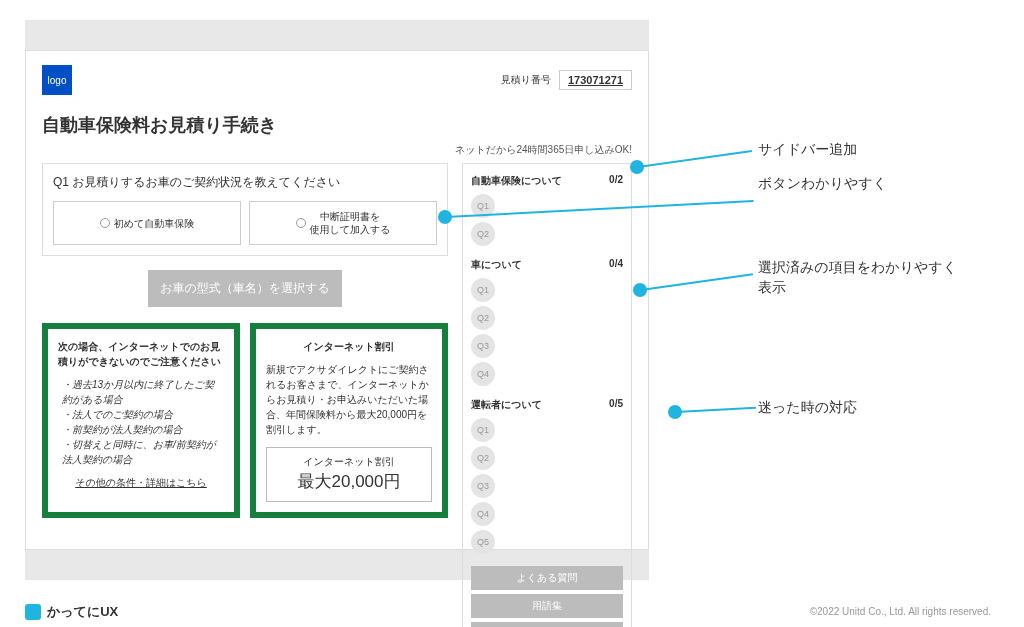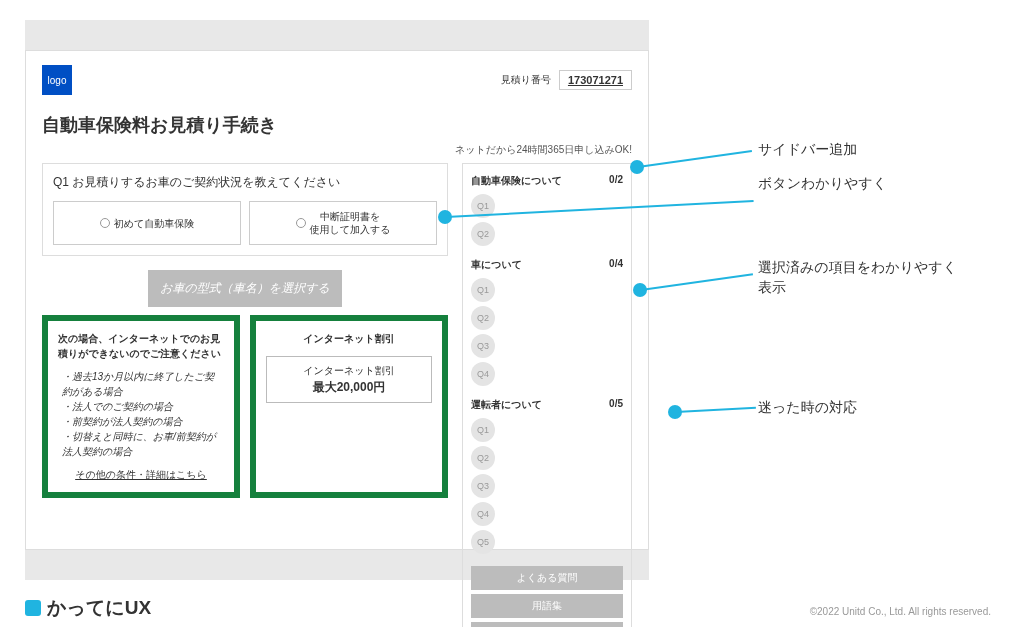--- a/index.html
+++ b/index.html
@@ -14,42 +14,42 @@
   h1 { font-size:18px; font-weight:700; margin-bottom:6px; }
   .netok { font-size:10px; color:#555; text-align:right; margin-bottom:6px; }
   .columns { display:flex; gap:14px; }
   .main { flex: 1; }
   .side { width: 170px; border:1px solid #ddd; padding:10px 8px; font-size:10px; }
   .qcard { border:1px solid #ddd; padding:10px; margin-bottom:14px; }
   .qtitle { font-size:12px; font-weight:400; margin-bottom:10px; }
   .options { display:flex; gap:8px; }
   .opt { flex:1; border:1px solid #ccc; padding:8px 4px; font-size:10px; text-align:center; display:flex; align-items:center; justify-content:center; gap:4px; line-height:1.3; cursor:pointer; white-space:pre-line; }
   .radio { width:10px; height:10px; border:1px solid #999; border-radius:50%; display:inline-block; flex-shrink:0;}
-  .bigbtn { display:block; margin: 0 auto 8px; background:#bcbcbc; color:#fff; border:none; padding:10px 12px; font-size:12px; cursor:pointer;font-style:italic; }
+  .bigbtn { display:block; margin: 0 auto 16px; background:#bcbcbc; color:#fff; border:none; padding:10px 12px; font-size:12px; cursor:pointer; }
   .inforow { display:flex; gap:10px; }
   .infobox { flex:1; border:6px solid #15803d; padding:10px; font-size:10px; line-height:1.5; }
   .infobox h3 { font-size:10px; font-weight:700; text-align:center; margin-bottom:8px; }
   .infobox h3.left { text-align:left; }
   .infobox ul { list-style:none; padding-left:4px; margin-bottom:8px;font-style:italic; }
   .infobox ul li::before { content:"・"; }
   .infobox .link { text-decoration:underline; text-align:center; display:block; margin-top:6px; cursor:pointer; }
   .discount-box { border:1px solid #bbb; padding:6px; text-align:center; margin-top:10px; }
-  .discount-box .big { font-weight:700; font-size:12px; }
+  .discount-box .big { font-weight:400; font-size:17px; }
   
   .side-section { margin-bottom:12px; }
   .side-head { display:flex; justify-content:space-between; font-size:10px; margin-bottom:6px; font-weight:700; }
   .qchips { display:flex; gap:4px; flex-wrap:wrap;flex-direction:column; }
   .chip { width:24px; height:24px; border-radius:50%; background:#e4e4e4; color:#999; display:flex; align-items:center; justify-content:center; font-size:9px; cursor:pointer; }
   .sidebtn { display:block; width:100%; background:#bcbcbc; color:#fff; border:none; padding:5px; font-size:10px; margin-bottom:4px; cursor:pointer;}
   
   .annot { position:absolute; font-size:14px; color:#333; line-height:1.4; }
   .dot { width:14px; height:14px; background:#20b4e0; border-radius:50%; position:absolute; }
   .line { position:absolute; background:#20b4e0; height:2px; transform-origin:left center; }
   
-  .footer { position:absolute; left:25px; bottom:6px; display:flex; align-items:center; gap:6px; font-size:19px; font-weight:600; }
+  .footer { position:absolute; left:25px; bottom:6px; display:flex; align-items:center; gap:6px; font-size:13px; font-weight:600; }
   .footer-icon { width:16px; height:16px; background:#20b4e0; border-radius:3px; }
   .copyright { position:absolute; right:33px; bottom:10px; font-size:10px; color:#999; }
 </style>
 </head>
 <body>
 
 <div class="stage">
   <div class="outer-border">
     <div class="app">
 
@@ -83,20 +83,21 @@
               <ul>
                 <li>過去13か月以内に終了したご契約がある場合</li>
                 <li>法人でのご契約の場合</li>
                 <li>前契約が法人契約の場合</li>
                 <li>切替えと同時に、お車/前契約が法人契約の場合</li>
               </ul>
               <span class="link">その他の条件・詳細はこちら</span>
             </div>
             <div class="infobox">
               <h3>インターネット割引</h3>
+              <div>新規でアクサダイレクトにご契約されるお客さまで、インターネットからお見積り・お申込みいただいた場合、年間保険料から最大20,000円を割引します。</div>
               <div class="discount-box">
                 <div>インターネット割引</div>
                 <div class="big">最大20,000円</div>
               </div>
             </div>
           </div>
         </div>
 
         <div class="side">
           <div class="side-section">

